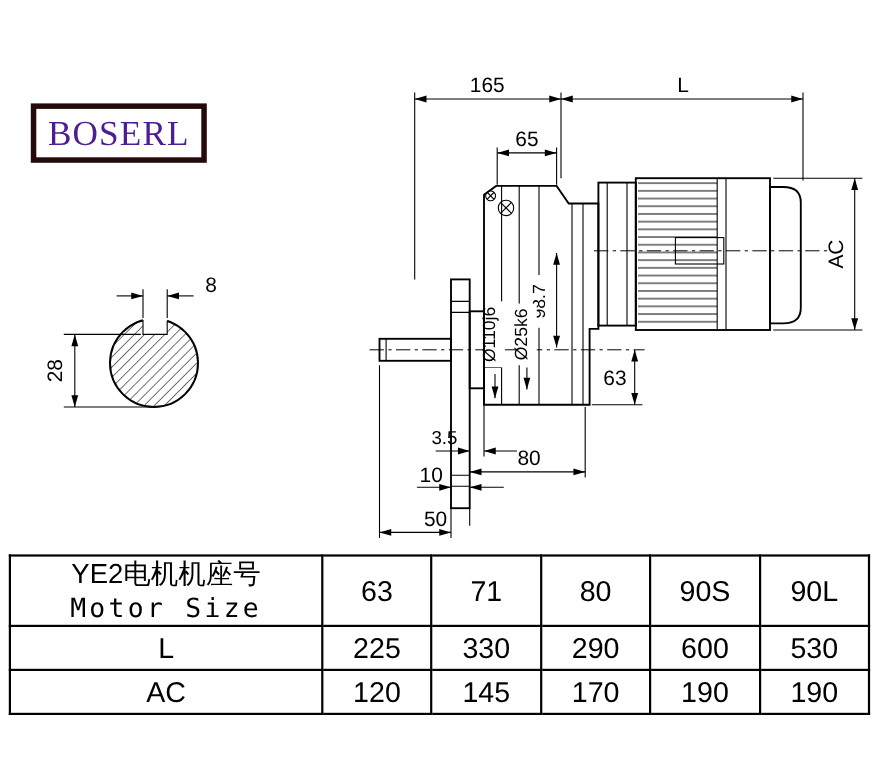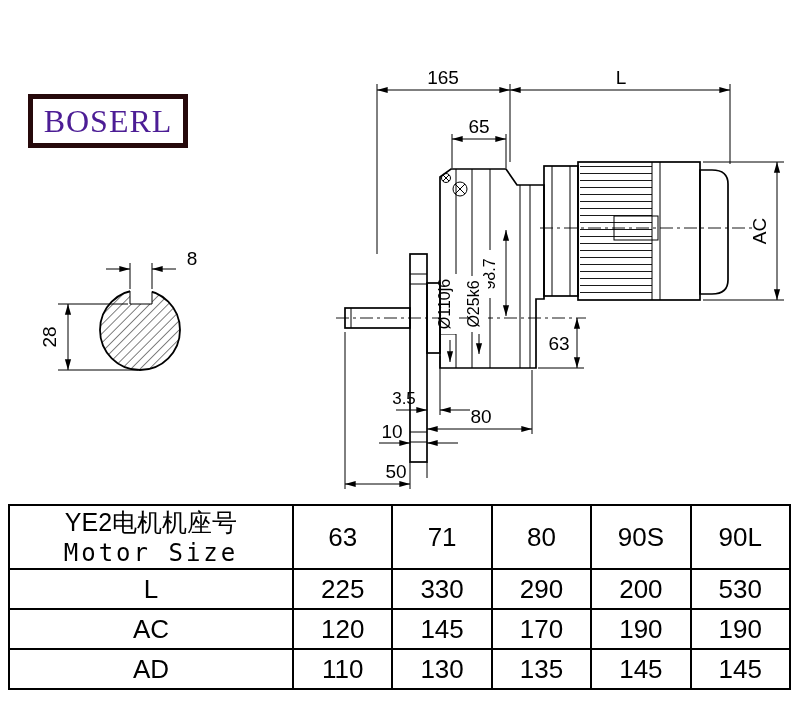--- a/index.html
+++ b/index.html
@@ -171,35 +171,27 @@
         <td>71</td>
         <td>80</td>
         <td>90S</td>
         <td>90L</td>
       </tr>
       <tr>
         <th>L</th>
         <td>225</td>
         <td>330</td>
         <td>290</td>
-        <td>200</td>
+        <td>600</td>
         <td>530</td>
       </tr>
       <tr>
         <th>AC</th>
         <td>120</td>
         <td>145</td>
         <td>170</td>
         <td>190</td>
         <td>190</td>
       </tr>
-      <tr>
-        <th>AD</th>
-        <td>110</td>
-        <td>130</td>
-        <td>135</td>
-        <td>145</td>
-        <td>145</td>
-      </tr>
     </tbody>
   </table>
 
 </div>
 
 </body></html>

